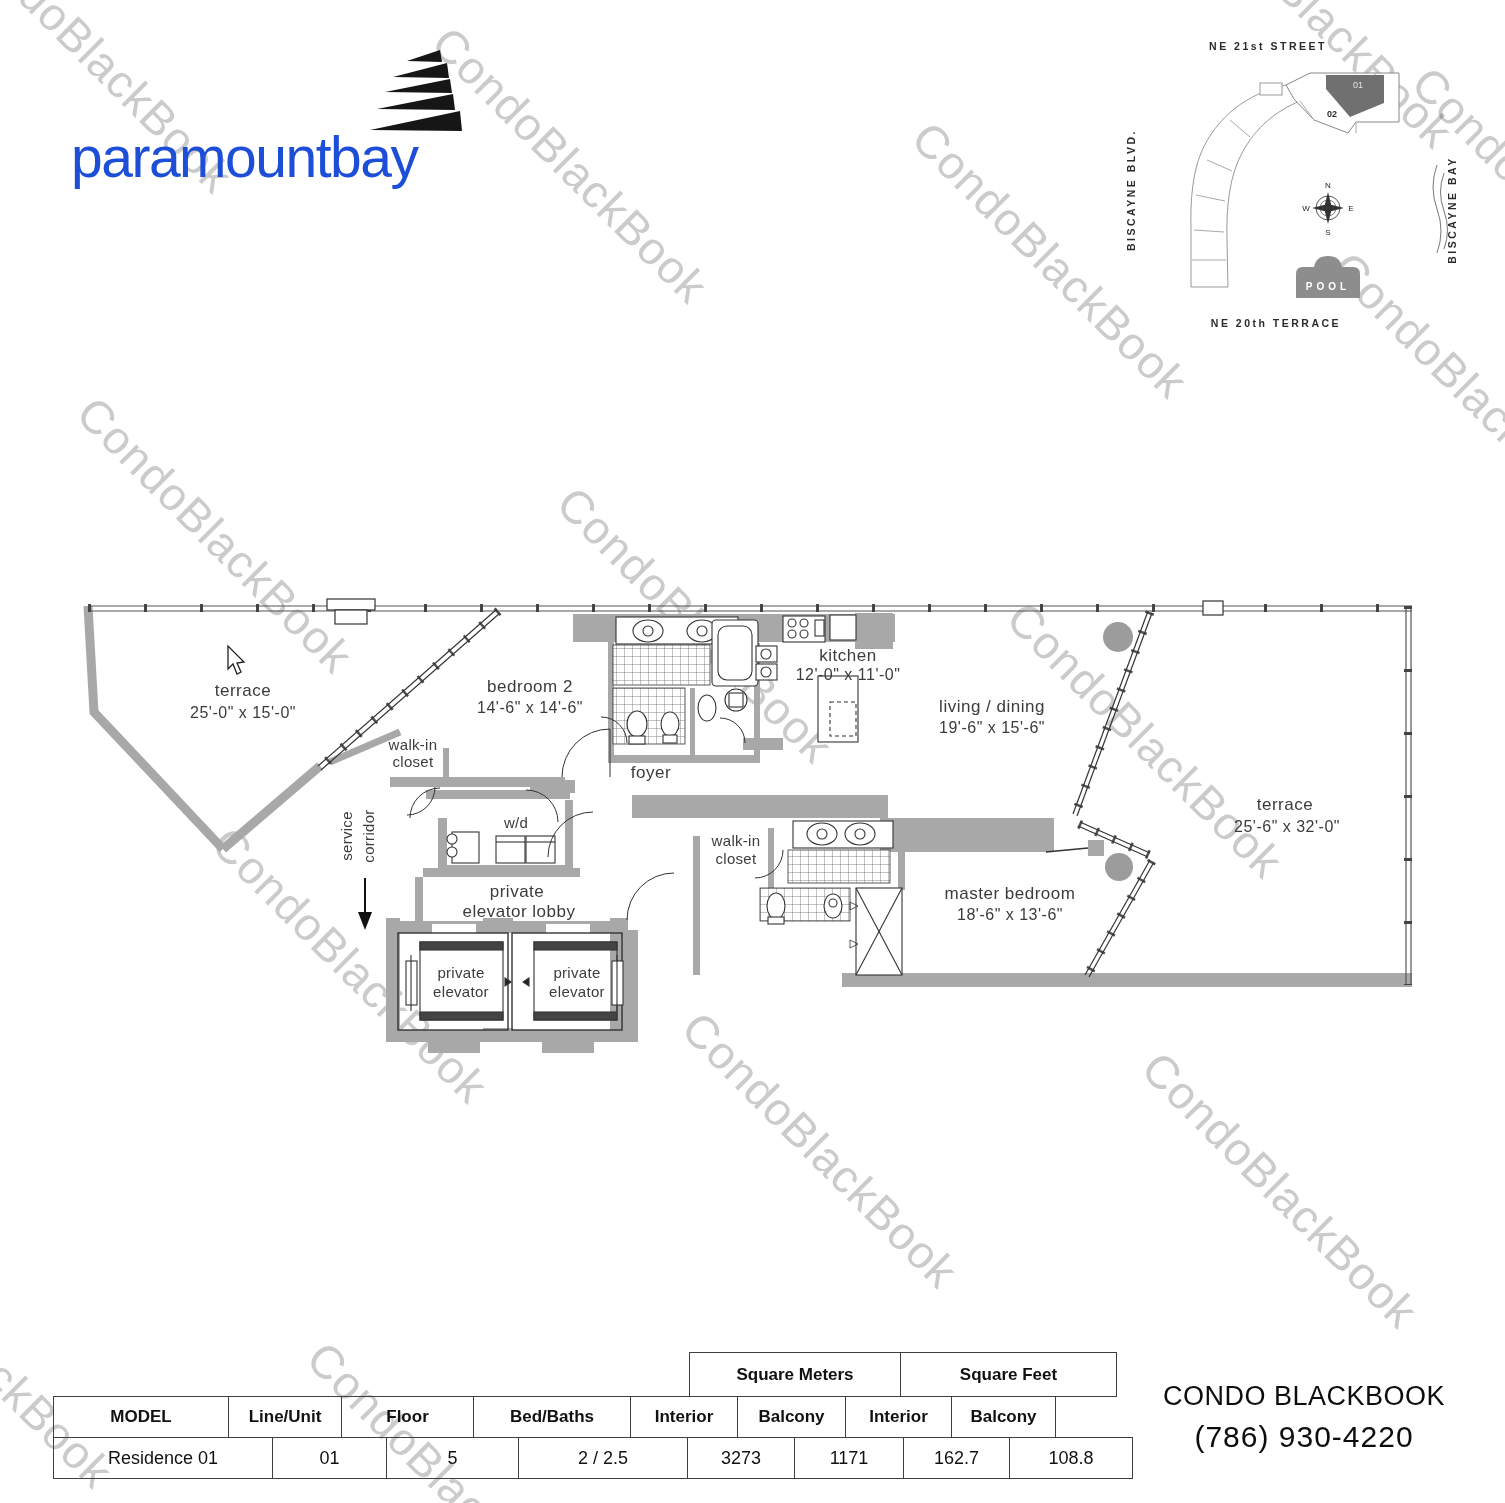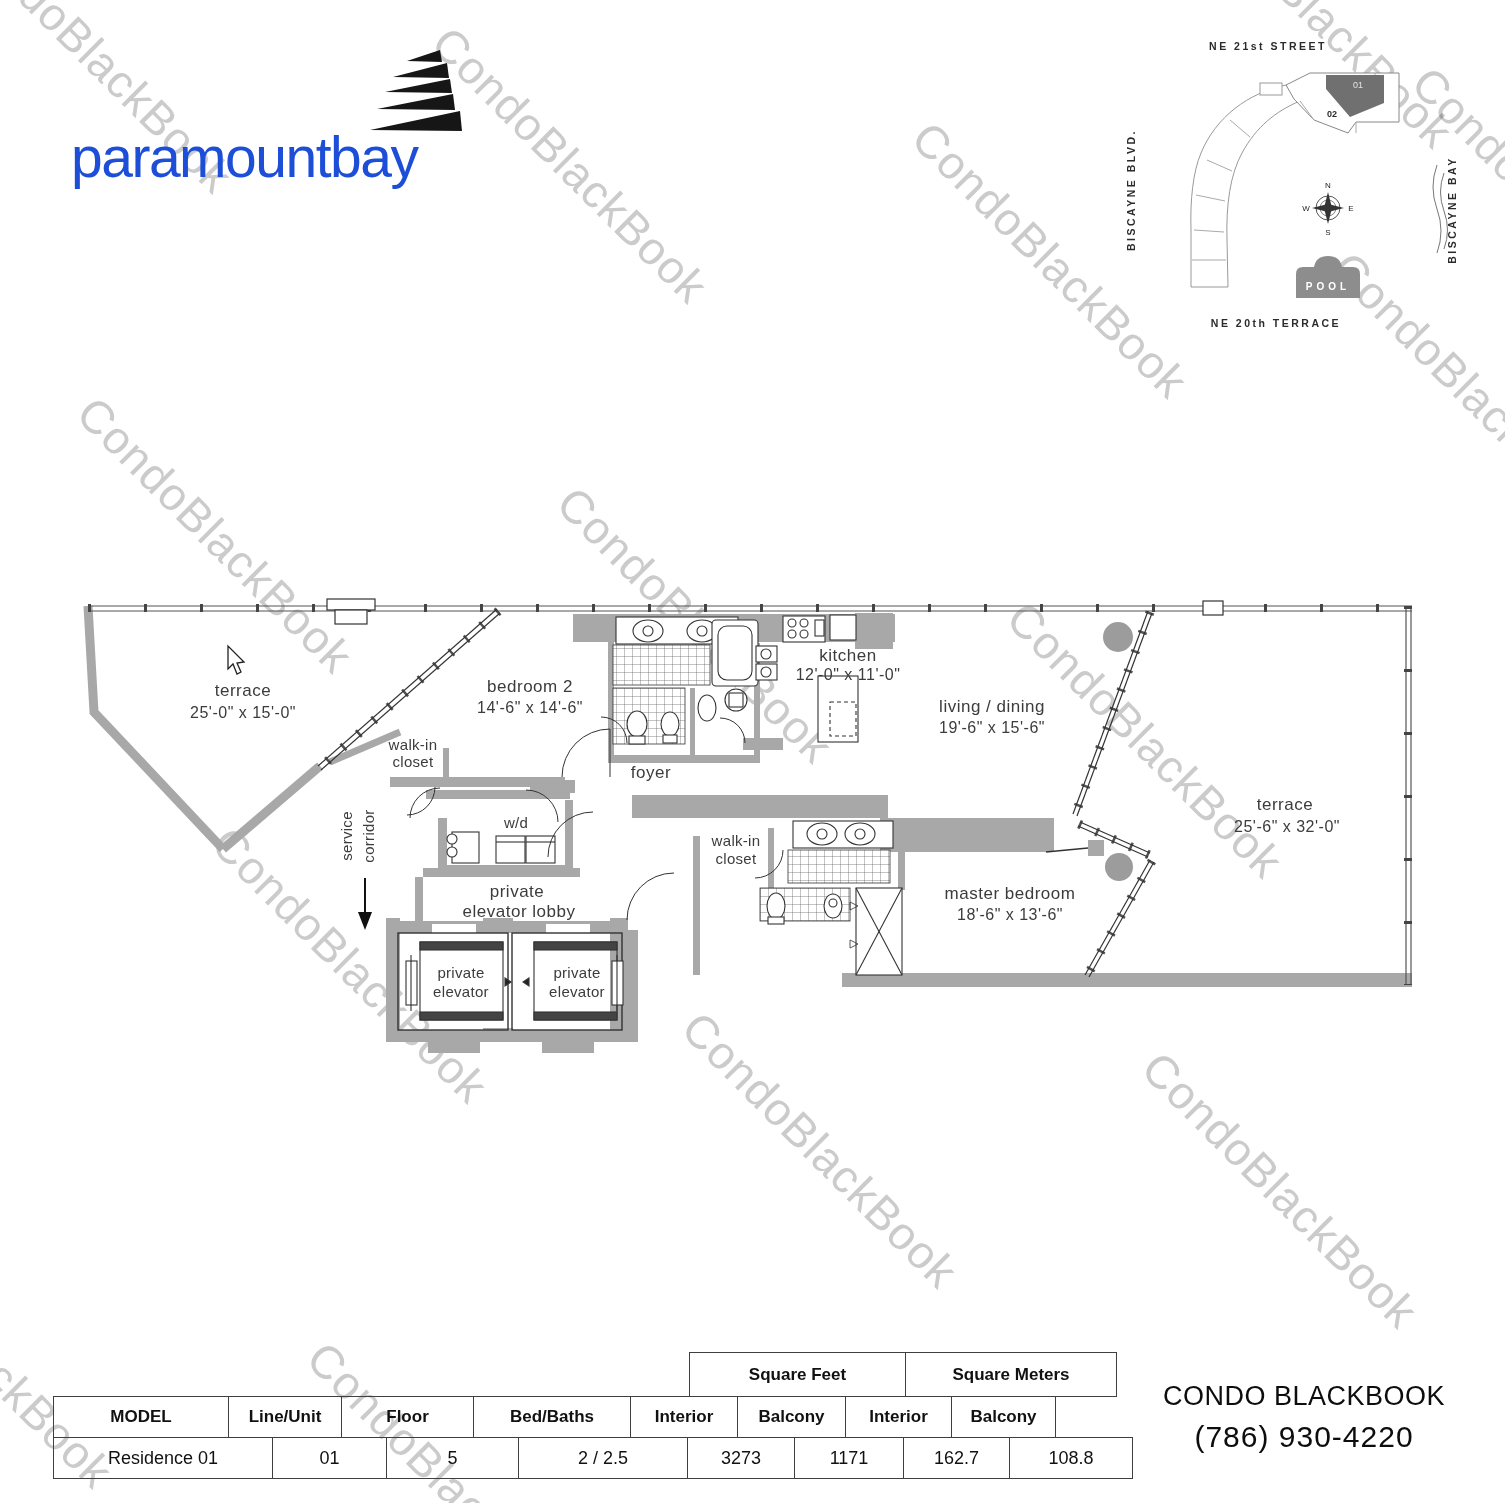--- a/index.html
+++ b/index.html
@@ -304,22 +304,22 @@
       <text class="sm" x="736" y="864">closet</text>
       <text class="lbl" x="1010" y="899">master bedroom</text>
       <text class="dim" x="1010" y="920">18'-6" x 13'-6"</text>
     </g>
 
     <polygon points="228,646 228,669 233,664 237,674 241,672 237,663 244,662" fill="#fff" stroke="#222" stroke-width="1.3"></polygon>
   </svg>
 
   <div class="tbl-row" style="left:54px;top:1352px;height:45px">
     <div class="spacer" style="width:636px"></div>
+    <div class="cell hdr" style="width:212px">Square Meters</div>
     <div class="cell hdr" style="width:217px">Square Feet</div>
-    <div class="cell hdr" style="width:212px">Square Meters</div>
   </div>
   <div class="tbl-row" style="left:54px;top:1396px;height:42px">
     <div class="cell hdr" style="width:176px">MODEL</div>
     <div class="cell hdr" style="width:114px">Line/Unit</div>
     <div class="cell hdr" style="width:133px">Floor</div>
     <div class="cell hdr" style="width:158px">Bed/Baths</div>
     <div class="cell hdr" style="width:108px">Interior</div>
     <div class="cell hdr" style="width:109px">Balcony</div>
     <div class="cell hdr" style="width:107px">Interior</div>
     <div class="cell hdr" style="width:105px">Balcony</div>

